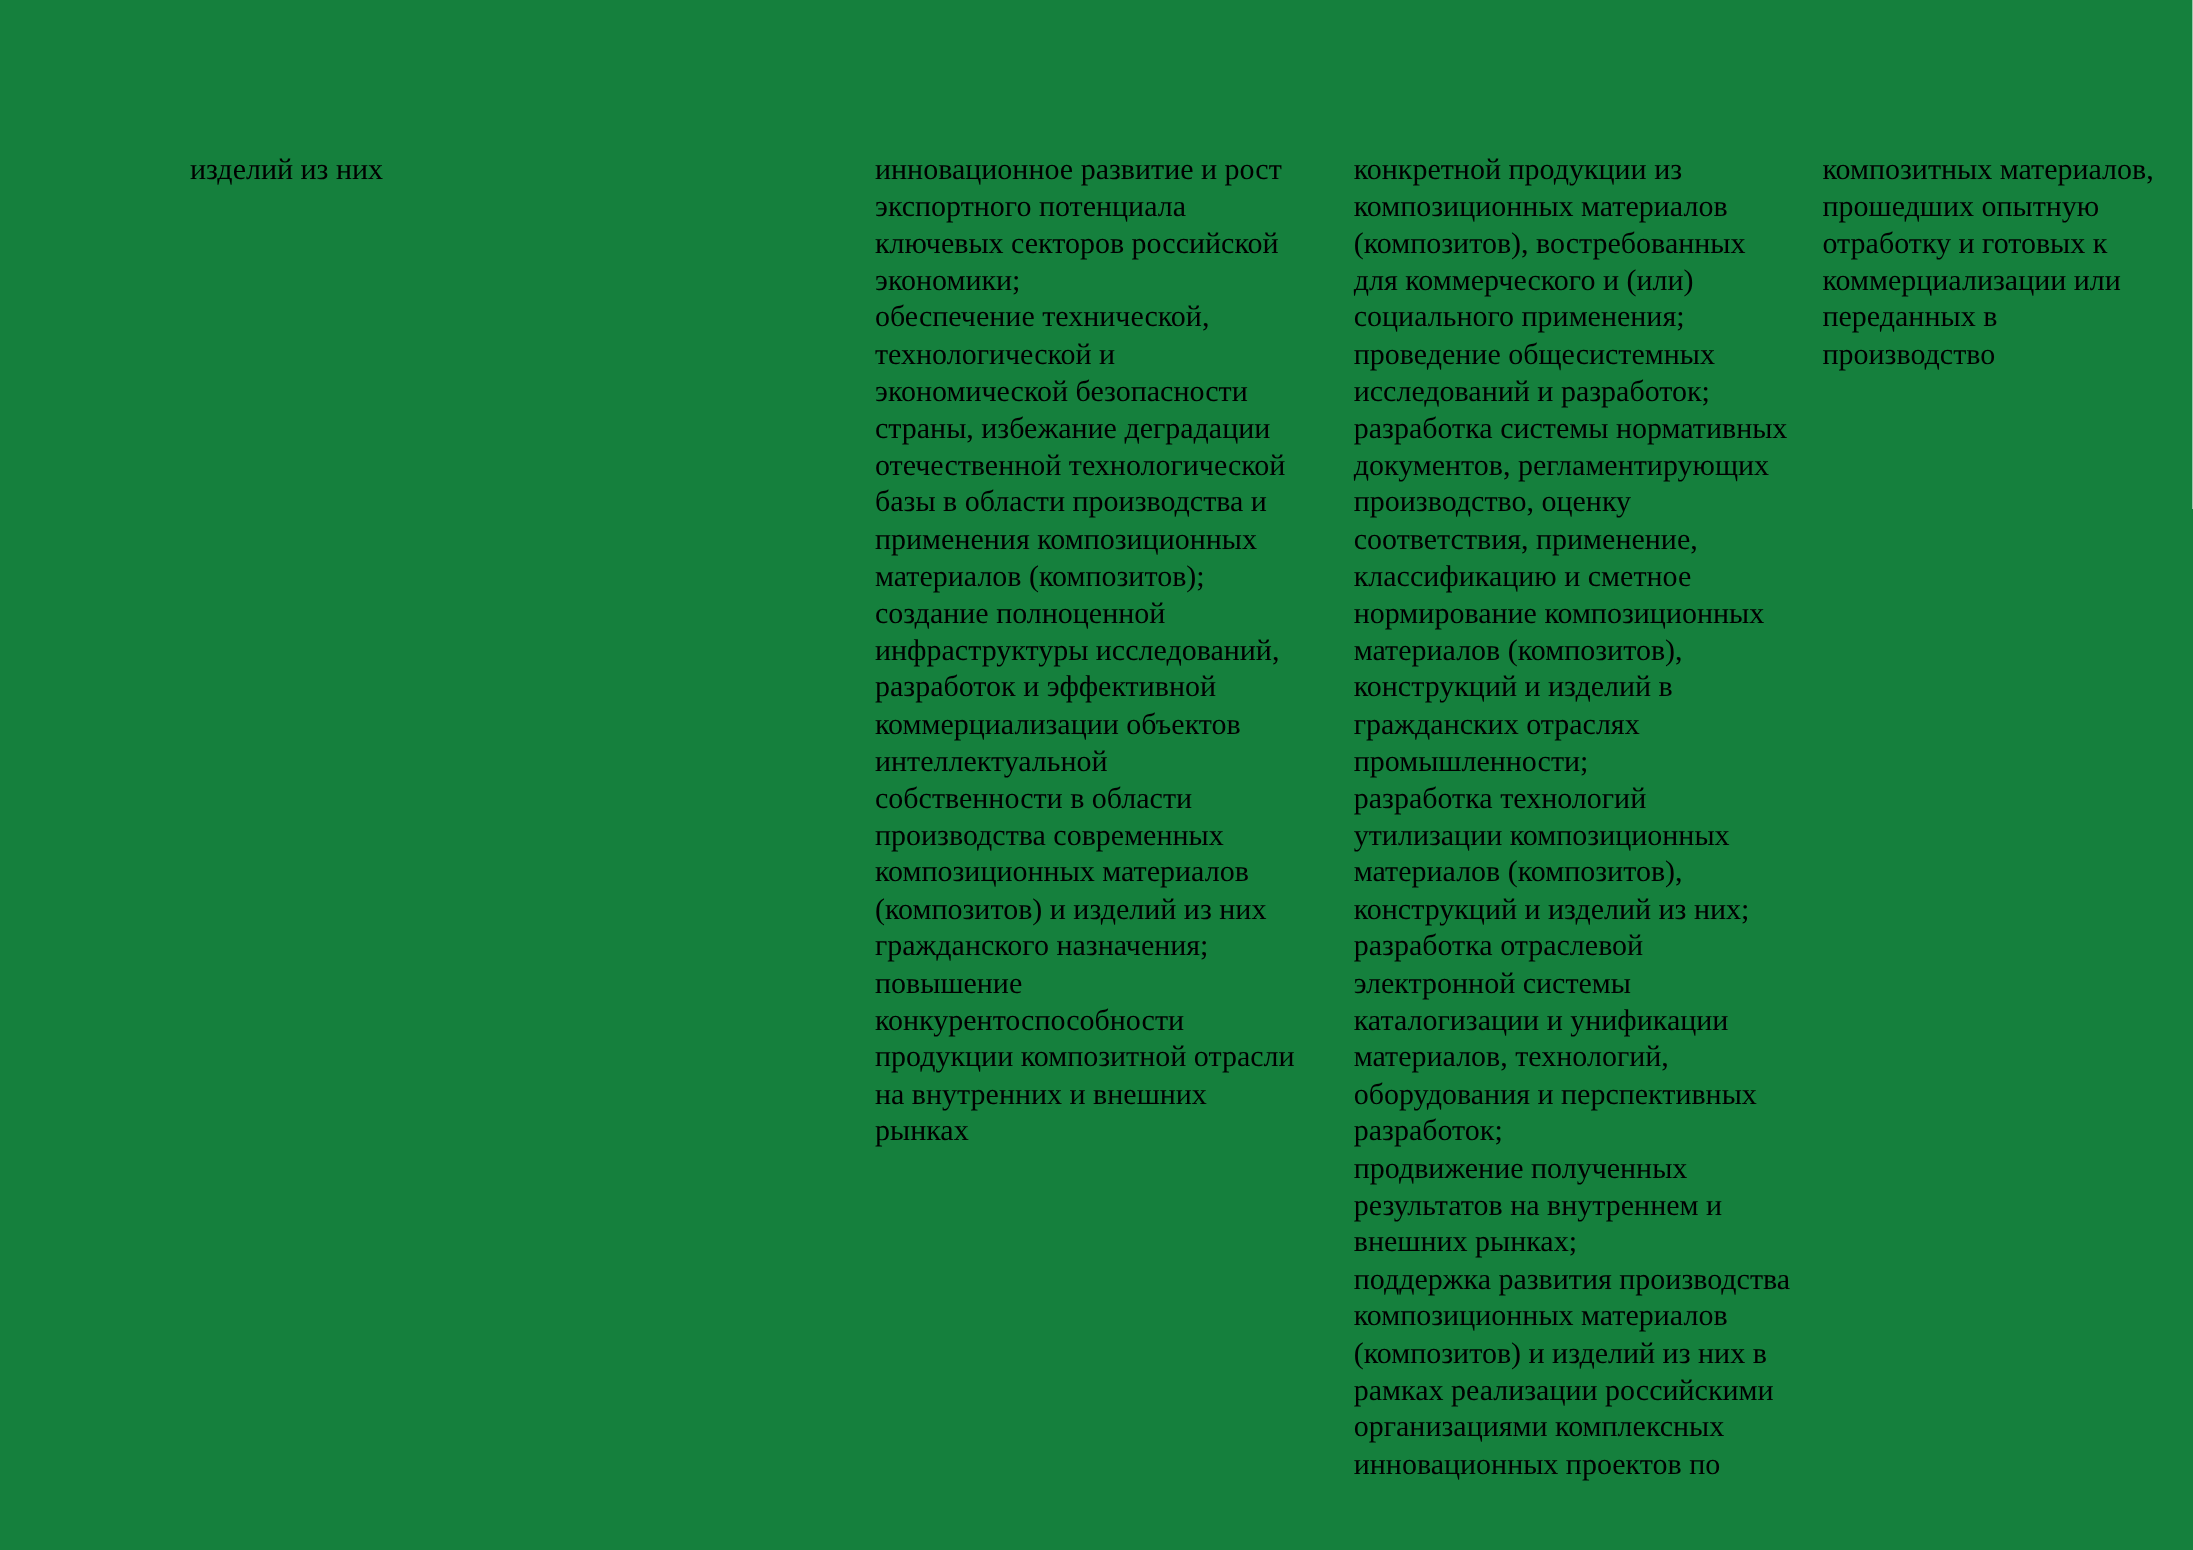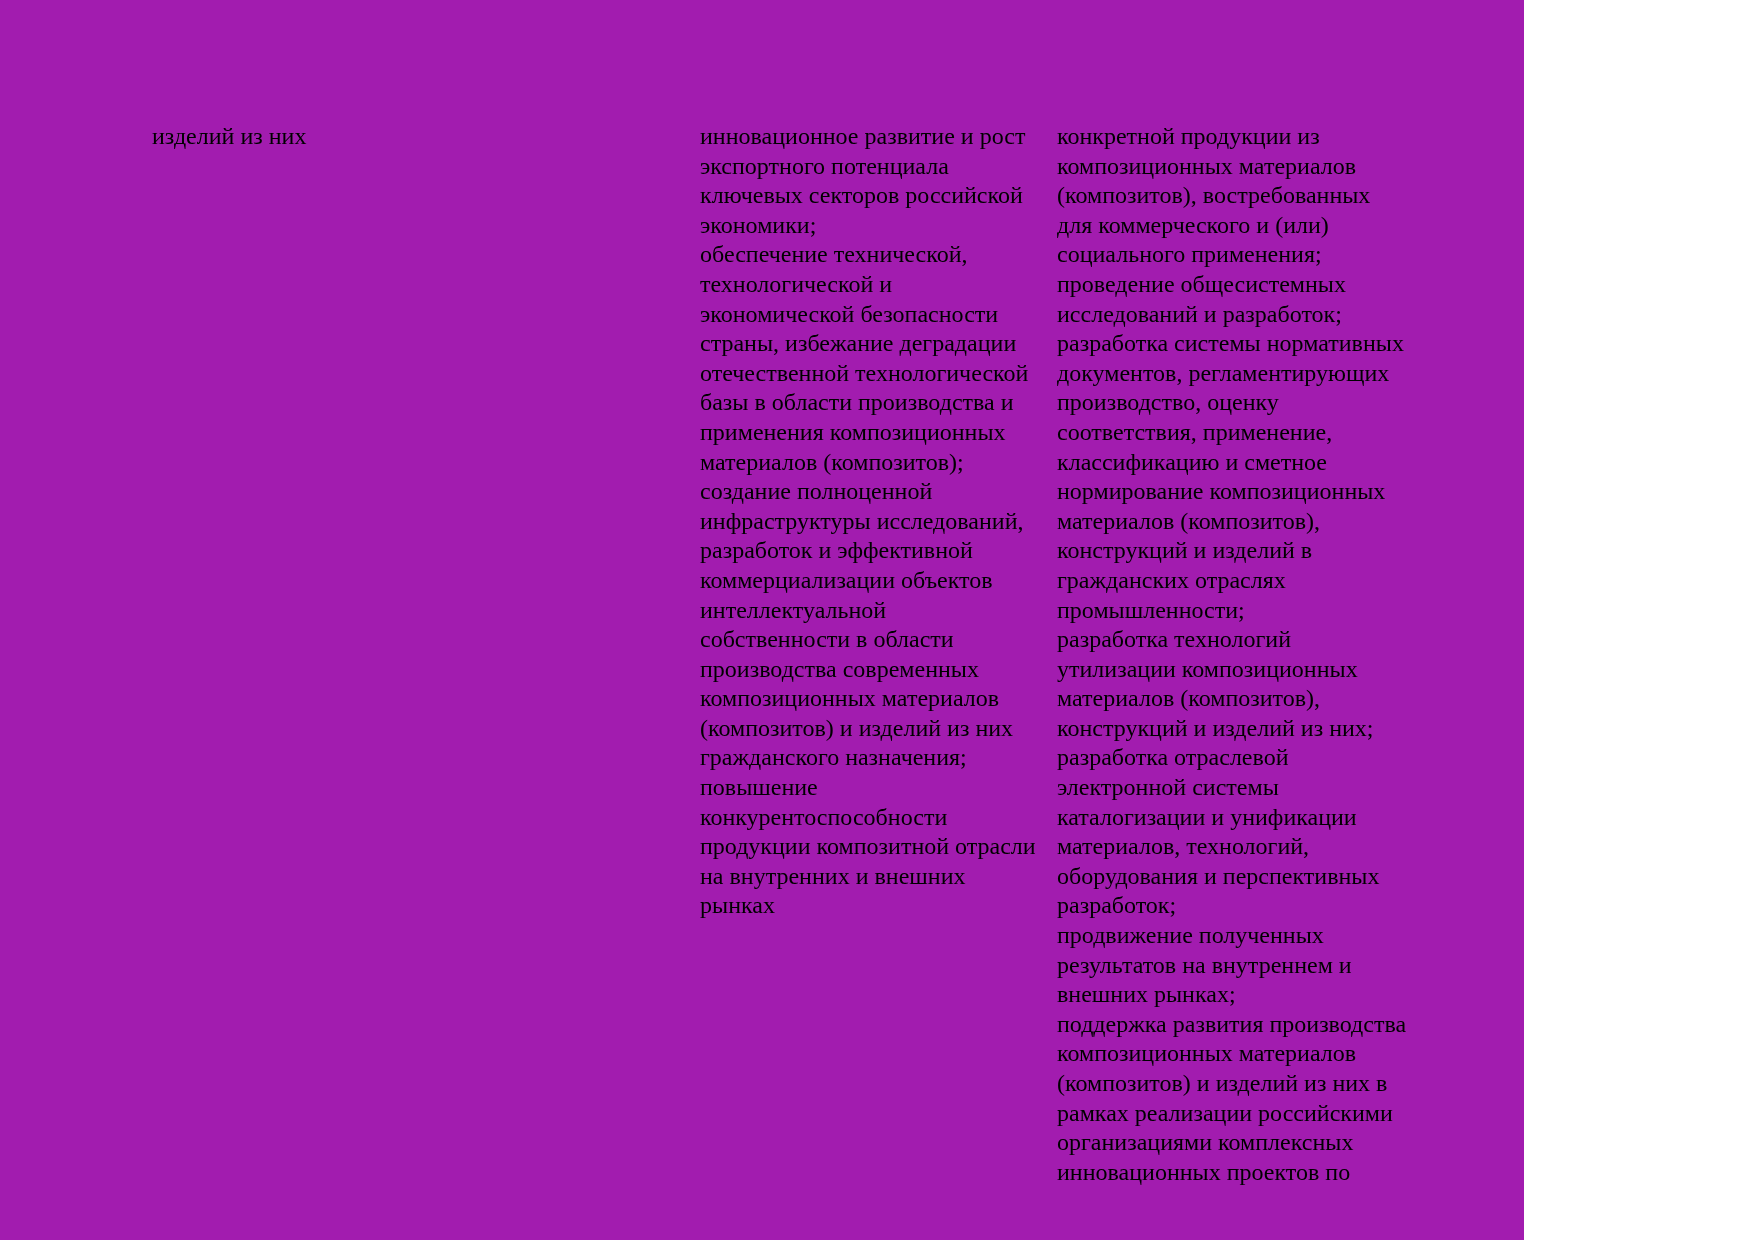--- a/index.html
+++ b/index.html
@@ -2,39 +2,39 @@
 <html><head>
 <meta charset="utf-8">
 <style>
   * { margin: 0; padding: 0; box-sizing: border-box; }
   html, body {
     background: #ffffff;
     font-family: "Liberation Serif", serif;
   }
   .page {
     position: relative;
-    width: 1524px;
+    width: 1754px;
     height: 1240px;
-    background: #a21caf;
+    background: #15803d;
     overflow: hidden;
   }
   .cell {
     position: absolute;
     top: 122px;
     white-space: pre;
     font-family: "Liberation Serif", serif;
     font-size: 24px;
     line-height: 29.6px;
     color: #000000;
     text-align: left;
   }
   .col1 { left: 152px;  width: 200px; }
   .col2 { left: 363px;  width: 230px; }
   .col3 { left: 700px;  width: 400px; }
-  .col4 { left: 1057px; width: 420px; }
+  .col4 { left: 1083px; width: 420px; }
   .col5 { left: 1458px; width: 290px; }
 </style>
 </head>
 <body>
 
 <div class="page">
   <div class="cell col1">изделий из них</div>
   <div class="cell col3">инновационное развитие и рост
 экспортного потенциала
 ключевых секторов российской
@@ -91,13 +91,19 @@
 разработок;
 продвижение полученных
 результатов на внутреннем и
 внешних рынках;
 поддержка развития производства
 композиционных материалов
 (композитов) и изделий из них в
 рамках реализации российскими
 организациями комплексных
 инновационных проектов по</div>
+  <div class="cell col5">композитных материалов,
+прошедших опытную
+отработку и готовых к
+коммерциализации или
+переданных в
+производство</div>
 </div>
 
 </body></html>

